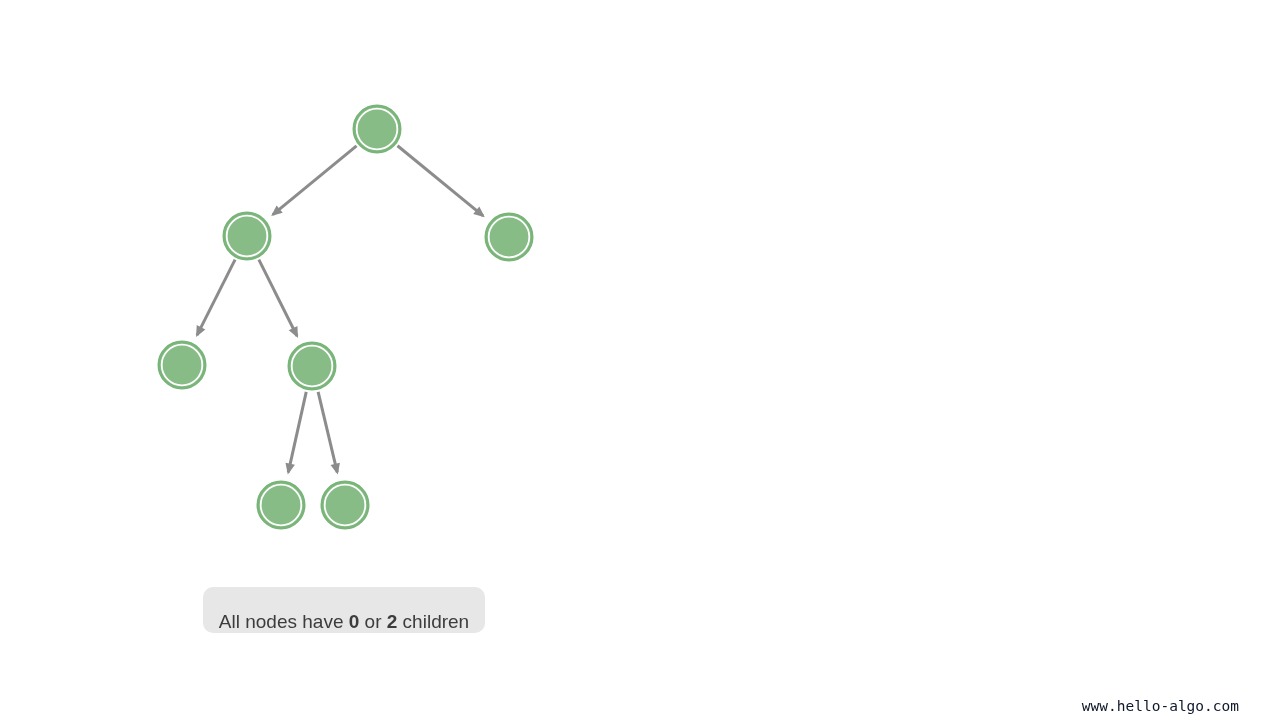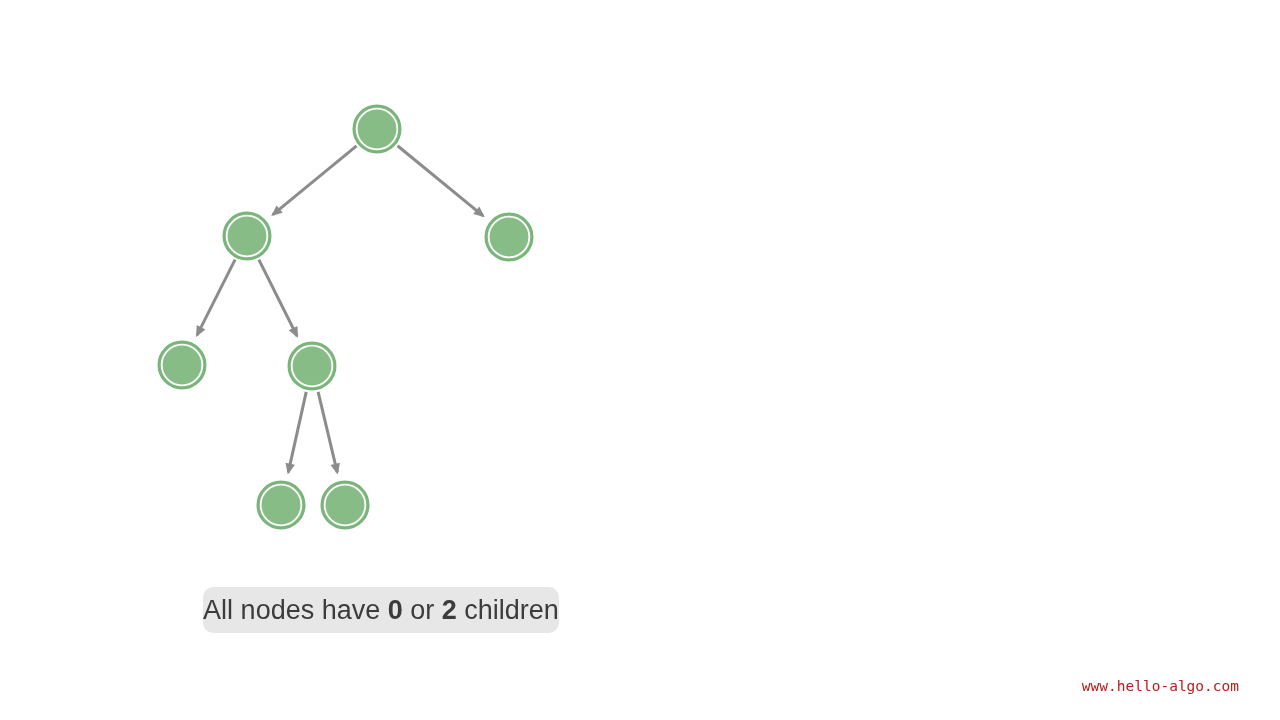--- a/index.html
+++ b/index.html
@@ -28,27 +28,27 @@
     top: 300px;
     font-size: 24px;
     font-weight: 700;
     letter-spacing: -0.3px;
     white-space: nowrap;
   }
   .caption-box {
     position: absolute;
     left: 203px;
     top: 587px;
-    width: 356px;
+    width: 282px;
     height: 46px;
     border-radius: 10px;
     display: flex;
-    align-items: center;
+    align-items: flex-end;
     justify-content: center;
-    font-size: 27px;
+    font-size: 19px;
     white-space: pre;
   }
   .caption-box .b {
     font-weight: 700;
   }
   .watermark {
     position: absolute;
     right: 41px;
     top: 678px;
     font-family: "DejaVu Sans Mono", monospace;
@@ -102,15 +102,15 @@
         <circle cx="345" cy="505" r="23.25" fill="#87BC87" stroke="#79B479" stroke-width="2.5"></circle>
         <circle cx="345" cy="505" r="20.3" fill="none" stroke="#FFFFFF" stroke-width="1.8"></circle>
       </g>
     </svg>
 
 
   <div class="caption-box" style="background: rgb(231, 231, 231); color: rgb(60, 60, 60);">
     <span id="caption-text"><span>All nodes have </span><span class="b">0</span><span> or </span><span class="b">2</span><span> children</span></span>
   </div>
 
-  <div class="watermark" style="color: #b91c1c;">www.hello-algo.com</div>
+  <div class="watermark" style="color: #0f172a; margin-top: 20px;">www.hello-algo.com</div>
 
 </div>
 
 </body></html>

